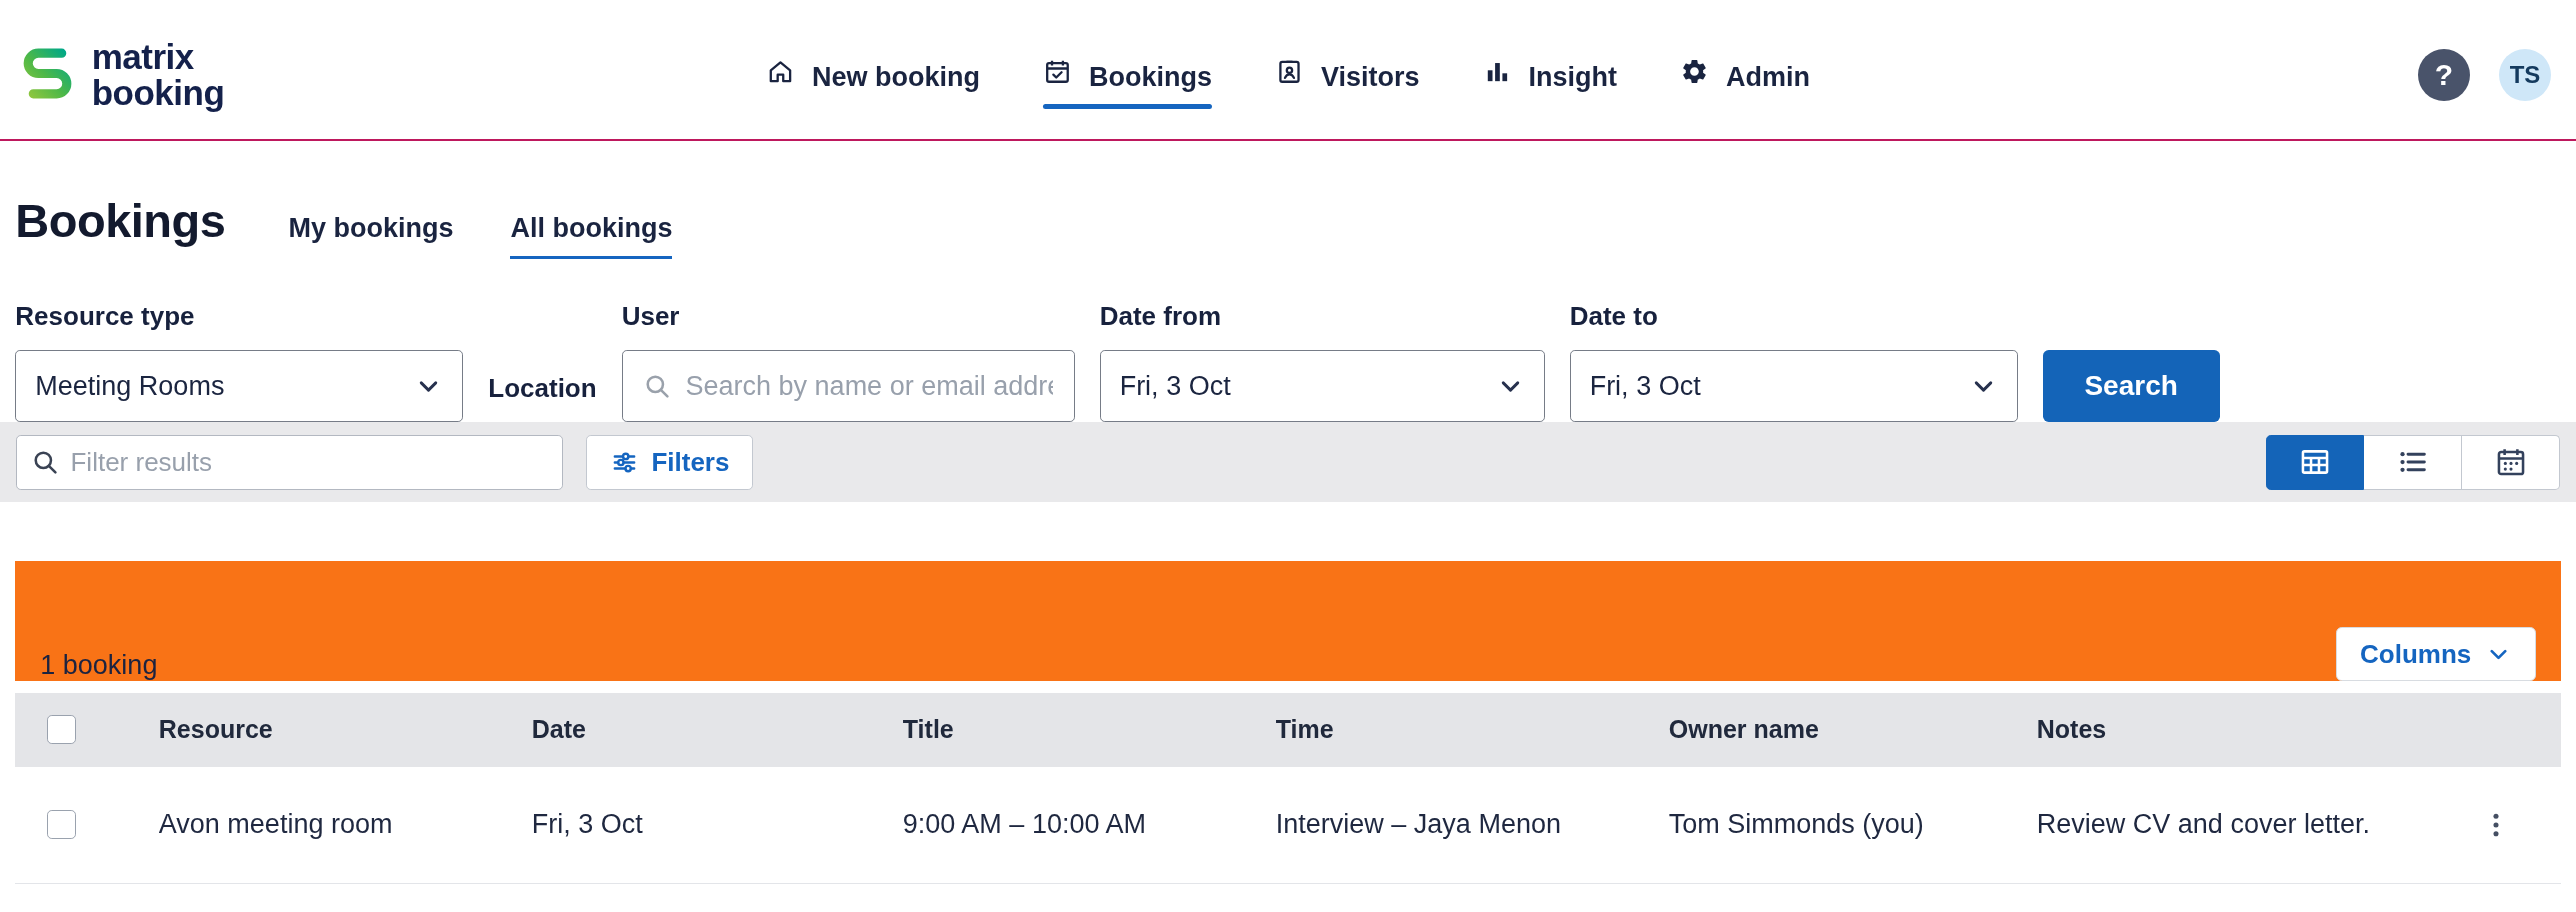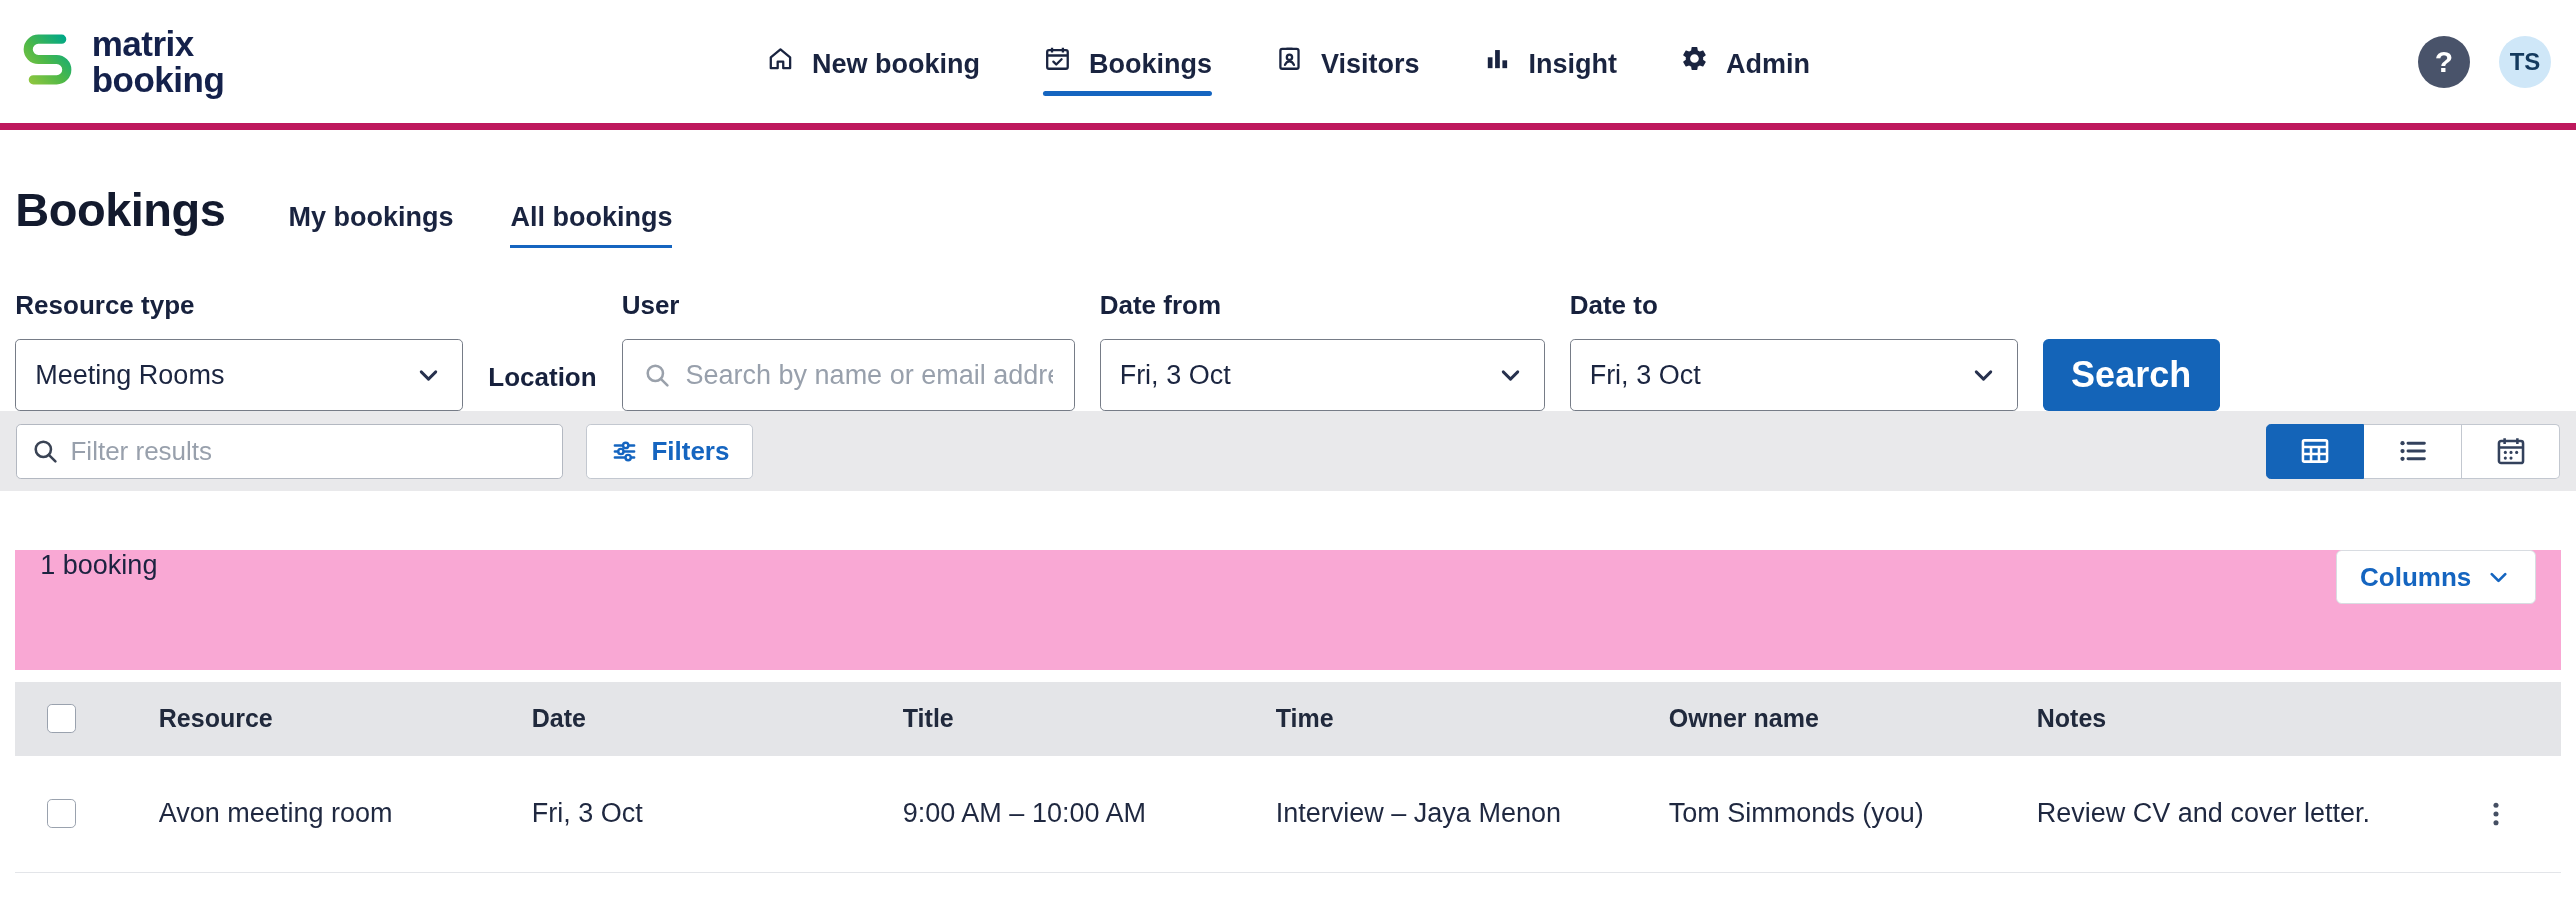--- a/index.html
+++ b/index.html
@@ -6,23 +6,24 @@
   html,body { margin:0; padding:0; }
   body {
     width:2576px; height:913px; overflow:hidden;
     background:#ffffff;
     font-family:"Liberation Sans", sans-serif;
     color:#1e2742;
   }
 
   
   .topbar {
-    height:130px; border-bottom:7px solid #be185d;
+    height:130px; border-bottom:2px solid #be185d;
     display:flex; align-items:center; position:relative;
     padding:0 25px 0 15.3px;
+    margin-top:11px;
   }
   .logo { display:flex; align-items:center; gap:11.4px; }
   .logo-text { font-size:35px; font-weight:700; color:#14214b; line-height:1.02; letter-spacing:-0.5px; }
   .logo-text span { display:block; }
 
   .mainnav { position:absolute; left:50%; transform:translateX(-50%); display:flex; gap:63px; align-items:center; }
   .nav-item { display:flex; align-items:flex-end; gap:17px; font-size:27px; font-weight:600; color:#1a2440; cursor:pointer; position:relative; white-space:nowrap; }
   .nav-item svg { width:29px; height:29px; }
   .nav-item.active::after { content:""; position:absolute; left:0; right:0; bottom:-16px; height:4.8px; background:#1565c0; border-radius:2.9px; }
 
@@ -48,21 +49,21 @@
   .control .val { flex:1; white-space:nowrap; overflow:hidden; }
   .chev { color:#27314e; display:flex; }
   .chev svg { width:29px; height:29px; }
   .w-rt { width:448px; } .w-loc { width:448px; } .w-user { width:453px; } .w-df { width:445px; } .w-dt { width:448px; }
   .search-icon-gray { color:#9aa1ab; display:flex; margin-right:11.4px; }
   .search-icon-gray svg, .search-icon-dark svg { width:30.5px; height:30.5px; }
   input.plain { border:none; outline:none; flex:1; min-width:0; font:inherit; color:#1b2540; background:transparent; }
   input.plain::placeholder { color:#98a0ac; }
   .search-btn {
     width:177px; height:72px; background:#1464b8; color:#fff; border:none; border-radius:5.7px;
-    font-family:inherit; font-size:36px; font-weight:600; cursor:pointer;
+    font-family:inherit; font-size:28px; font-weight:600; cursor:pointer;
   }
 
   
   .filterbar { background:#e9e9eb; height:80px; display:flex; align-items:center; padding:0 16px; }
   .filter-input {
     width:547px; height:55px; background:#fff; border:1px solid #b3b8c1; border-radius:4.8px;
     display:flex; align-items:center; padding:0 13.4px; gap:7.6px; font-size:26px;
   }
   .search-icon-dark { color:#3a4354; display:flex; }
   .filters-btn {
@@ -76,21 +77,21 @@
     display:flex; align-items:center; justify-content:center; cursor:pointer; padding:0;
   }
   .vbtn + .vbtn { border-left:none; }
   .vbtn:first-child { border-radius:4.8px 0 0 4.8px; }
   .vbtn:last-child { border-radius:0 4.8px 4.8px 0; }
   .vbtn.active { background:#1464b8; border-color:#1464b8; color:#ffffff; }
   .vbtn svg { width:34px; height:34px; }
 
   
   .results { margin:59px 15.3px 0; }
-  .results-toolbar { background:#f9a8d4; height:120px; display:flex; align-items:flex-start; justify-content:space-between; padding:0 25px; }
+  .results-toolbar { background:#f97316; height:120px; display:flex; align-items:flex-end; justify-content:space-between; padding:0 25px; }
   .count { font-size:27px; color:#1c2340; }
   .columns-btn {
     height:54px; padding:0 23px; background:#fff; border:1px solid #d8dce1; border-radius:5.7px;
     display:flex; align-items:center; gap:13.4px; color:#1565c0; font-family:inherit; font-size:26px; font-weight:600; cursor:pointer;
   }
   .columns-btn svg { width:27px; height:27px; }
 
   .trow { display:grid; grid-template-columns:112px 373px 371px 373px 393px 368px 1fr 67px; align-items:center; padding:0 31.5px; }
   .thead { background:#e4e5e8; height:74px; margin-top:11.4px; font-size:25px; font-weight:700; color:#20293c; }
   .tdata { background:#fff; height:117px; border-bottom:1px solid #e3e5e9; font-size:27px; color:#1f2840; }

